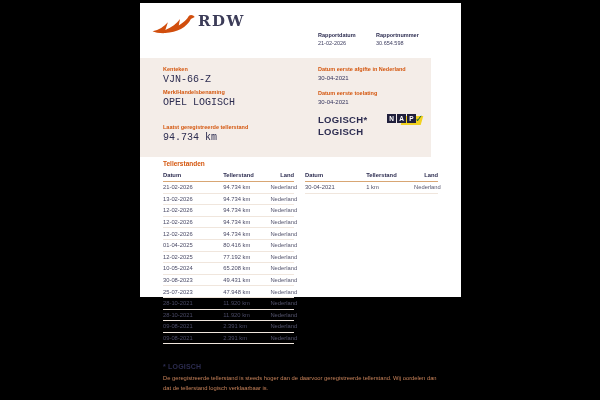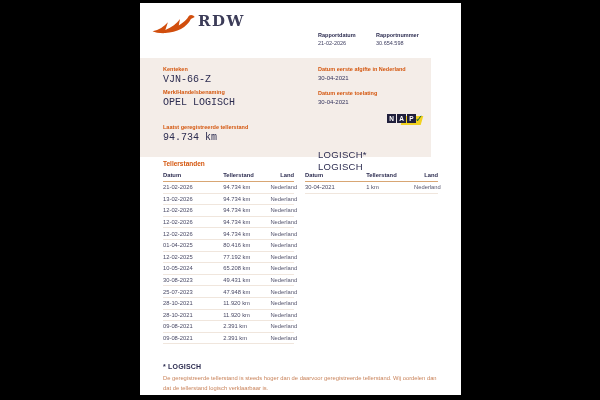--- a/index.html
+++ b/index.html
@@ -3,21 +3,21 @@
 <meta charset="utf-8">
 <style>
   html,body{margin:0;padding:0;}
   body{
     width:600px;height:400px;position:relative;overflow:hidden;
     background:#000;
     font-family:"Liberation Sans","DejaVu Sans",sans-serif;
     -webkit-font-smoothing:antialiased;
   }
   .card{
-    position:absolute;left:140px;top:3px;width:321px;height:392px;
+    position:absolute;left:140px;top:3px;width:321px;height:294px;
     background:#ffffff;
   }
   .abs{position:absolute;}
 
   
   .logo{left:10px;top:7px;width:46px;height:27px;}
   .rdw-word{
     left:58px;top:9px;
     font-family:"DejaVu Serif","Liberation Serif",serif;
     font-weight:bold;font-size:15px;letter-spacing:1.5px;color:#3c3c58;
@@ -34,23 +34,22 @@
 
   
   .panel{left:0;top:55px;width:291px;height:99px;background:#f4ede8;}
   .lbl{font-size:5.5px;font-weight:bold;color:#d4570f;}
   .val-serif{
     font-family:Liberation Mono, monospace;
     font-size:10px;color:#2c2c50;
   }
   .val-sm{font-size:6px;color:#33335c;}
   .oordeel{
-    font-size:9.5px;font-weight:normal;color:#2c2c50;line-height:12px;
+    font-size:9.5px;font-weight:bold;color:#2c2c50;line-height:12px;
     letter-spacing:0.3px;
-    margin-top:35px;
   }
 
   
   .nap{left:247px;top:110px;width:38px;height:14px;}
   .nap-yellow{
     position:absolute;left:15px;top:3px;width:20px;height:9px;
     background:#f2d21f;transform:skewX(-16deg);
   }
   .nap-sq{
     position:absolute;top:1px;width:9px;height:9px;background:#20203c;

